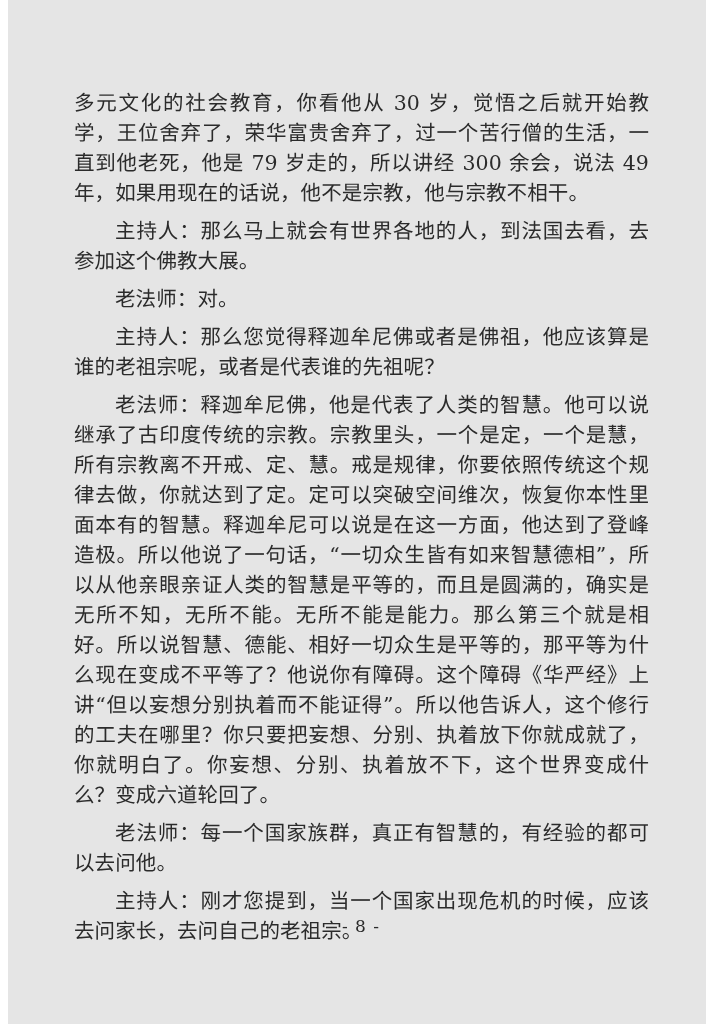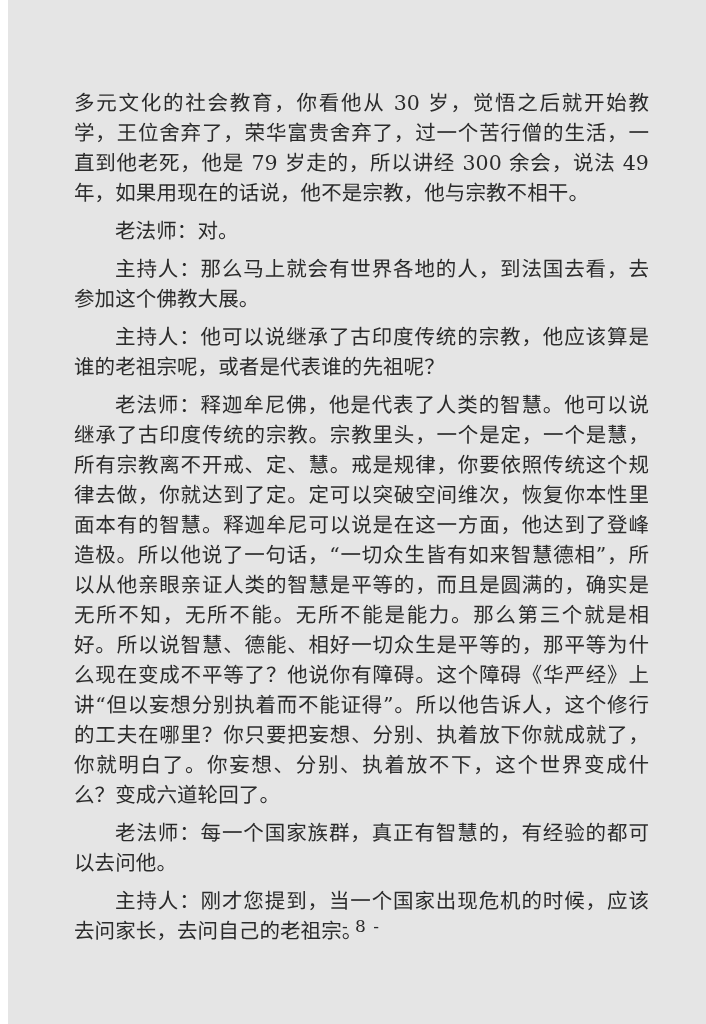--- a/index.html
+++ b/index.html
@@ -64,23 +64,23 @@
     letter-spacing: 1px;
   }
 </style>
 </head>
 <body>
 
 <div class="page">
 
   <div class="text-block">
     <p class="para no-indent">多元文化的社会教育，你看他从 30 岁，觉悟之后就开始教学，王位舍弃了，荣华富贵舍弃了，过一个苦行僧的生活，一直到他老死，他是 79 岁走的，所以讲经 300 余会，说法 49 年，如果用现在的话说，他不是宗教，他与宗教不相干。</p>
+    <p class="para">主持人：那么马上就会有世界各地的人，到法国去看，去参加这个佛教大展。</p>
     <p class="para">老法师：对。</p>
-    <p class="para">主持人：那么马上就会有世界各地的人，到法国去看，去参加这个佛教大展。</p>
-    <p class="para">主持人：他可以说继承了古印度传统的宗教，他应该算是谁的老祖宗呢，或者是代表谁的先祖呢？</p>
+    <p class="para">主持人：那么您觉得释迦牟尼佛或者是佛祖，他应该算是谁的老祖宗呢，或者是代表谁的先祖呢？</p>
     <p class="para">老法师：释迦牟尼佛，他是代表了人类的智慧。他可以说继承了古印度传统的宗教。宗教里头，一个是定，一个是慧，所有宗教离不开戒、定、慧。戒是规律，你要依照传统这个规律去做，你就达到了定。定可以突破空间维次，恢复你本性里面本有的智慧。释迦牟尼可以说是在这一方面，他达到了登峰造极。所以他说了一句话，“一切众生皆有如来智慧德相”，所以从他亲眼亲证人类的智慧是平等的，而且是圆满的，确实是无所不知，无所不能。无所不能是能力。那么第三个就是相好。所以说智慧、德能、相好一切众生是平等的，那平等为什么现在变成不平等了？他说你有障碍。这个障碍《华严经》上讲“但以妄想分别执着而不能证得”。所以他告诉人，这个修行的工夫在哪里？你只要把妄想、分别、执着放下你就成就了，你就明白了。你妄想、分别、执着放不下，这个世界变成什么？变成六道轮回了。</p>
     <p class="para">老法师：每一个国家族群，真正有智慧的，有经验的都可以去问他。</p>
     <p class="para">主持人：刚才您提到，当一个国家出现危机的时候，应该去问家长，去问自己的老祖宗。</p>
   </div>
 
   <div class="page-number">- 8 -</div>
 
 </div>
 
 </body></html>

